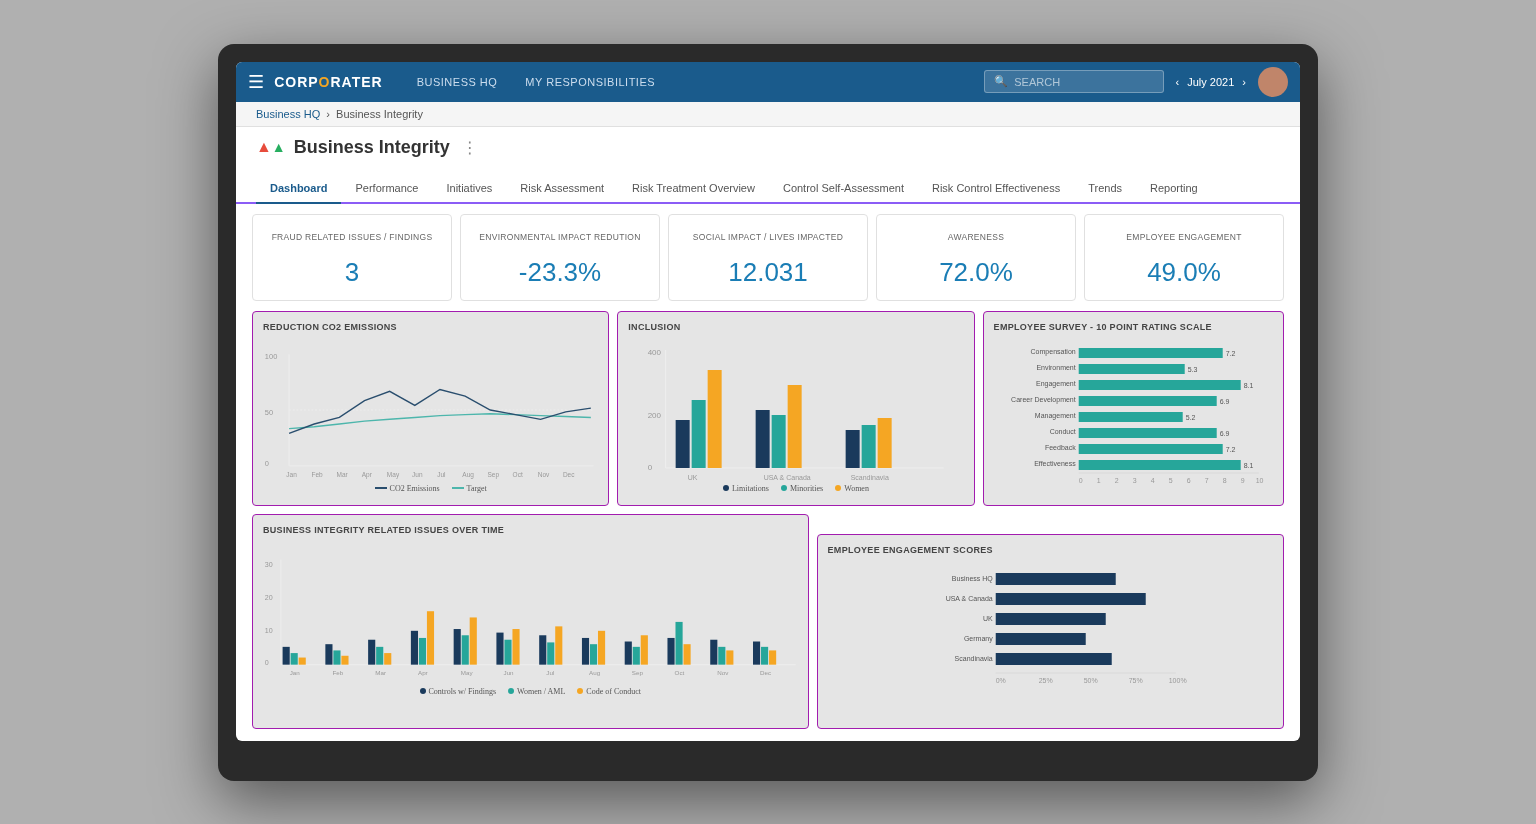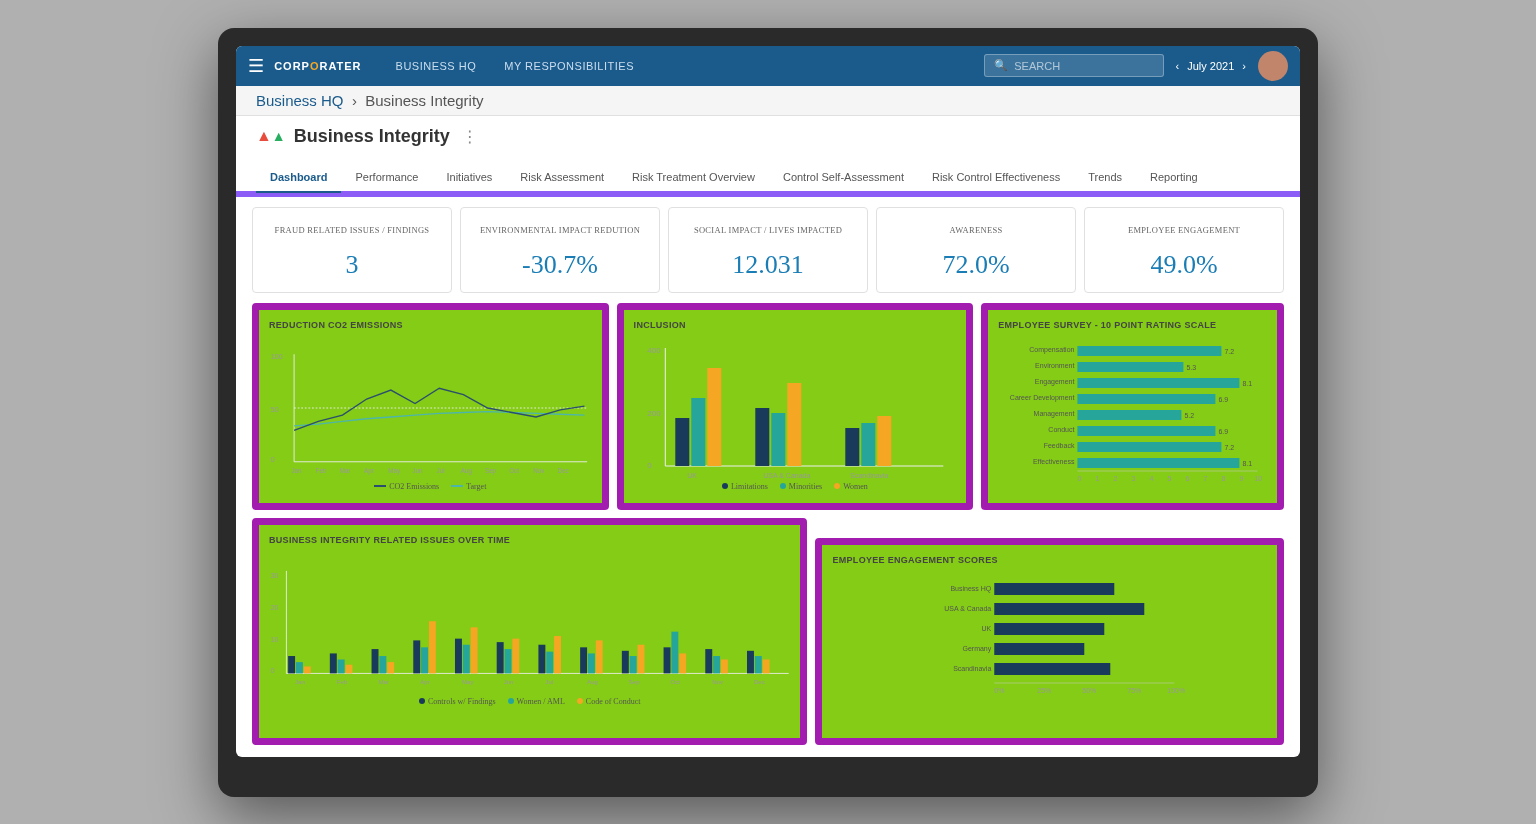--- a/index.html
+++ b/index.html
@@ -36,21 +36,21 @@
       height: 40px;
     }
     .hamburger {
       color: #fff;
       font-size: 18px;
       margin-right: 10px;
       cursor: pointer;
     }
     .logo {
       color: #fff;
-      font-size: 11px;
+      font-size: 14px;
       font-weight: bold;
       margin-right: 20px;
       letter-spacing: 1px;
     }
     .logo span { color: #f5a623; }
     .nav-links { display: flex; gap: 0; flex: 1; }
     .nav-link {
       color: #cde;
       font-size: 11px;
       padding: 0 14px;
@@ -96,21 +96,21 @@
       height: 30px;
       border-radius: 50%;
       background: #c0856a;
       overflow: hidden;
     }
 
     
     .breadcrumb {
       padding: 6px 20px;
       background: #f5f5f5;
-      font-size: 15px;
+      font-size: 11px;
       color: #555;
       border-bottom: 1px solid #e0e0e0;
     }
     .breadcrumb a { color: #1a5b8c; text-decoration: none; }
 
     
     .page-header {
       padding: 10px 20px 0 20px;
       display: flex;
       align-items: center;
@@ -125,21 +125,21 @@
       color: #888;
       font-size: 16px;
       margin-left: 4px;
       cursor: pointer;
     }
 
     
     .tabs {
       display: flex;
       padding: 0 20px;
-      border-bottom: 6px solid #8b5cf6;
+      border-bottom: 2px solid #8b5cf6;
       margin-top: 16px;
     }
     .tab {
       font-size: 11px;
       padding: 8px 14px;
       cursor: pointer;
       color: #555;
       border-bottom: 2px solid transparent;
       margin-bottom: -2px;
     }
@@ -155,21 +155,20 @@
       padding: 10px 16px;
       gap: 8px;
     }
     .kpi-card {
       flex: 1;
       border: 1px solid #e0e0e0;
       border-radius: 4px;
       padding: 10px 10px 12px 10px;
       text-align: center;
       background: #fff;
-      font-family: Liberation Serif, serif;
     }
     .kpi-label {
       font-size: 8.5px;
       text-transform: uppercase;
       color: #666;
       letter-spacing: 0.3px;
       margin-bottom: 8px;
       min-height: 24px;
       display: flex;
       align-items: center;
@@ -181,24 +180,24 @@
       font-weight: 300;
     }
 
     
     .charts-row {
       display: flex;
       padding: 0 16px 8px 16px;
       gap: 8px;
     }
     .chart-card {
-      border: 7px solid #a21caf;
+      border: 1px solid #a21caf;
       border-radius: 4px;
       padding: 10px;
-      background: #84cc16;
+      background: #e5e5e5;
     }
     .chart-title {
       font-size: 9px;
       text-transform: uppercase;
       font-weight: 600;
       color: #444;
       margin-bottom: 8px;
       letter-spacing: 0.3px;
     }
 
@@ -292,21 +291,21 @@
       <div class="tab">Reporting</div>
     </div>
 
     <div class="kpi-row">
       <div class="kpi-card">
         <div class="kpi-label">FRAUD RELATED ISSUES / FINDINGS</div>
         <div class="kpi-value">3</div>
       </div>
       <div class="kpi-card">
         <div class="kpi-label">ENVIRONMENTAL IMPACT REDUTION</div>
-        <div class="kpi-value">-30.7%</div>
+        <div class="kpi-value">-23.3%</div>
       </div>
       <div class="kpi-card">
         <div class="kpi-label">SOCIAL IMPACT / LIVES IMPACTED</div>
         <div class="kpi-value">12.031</div>
       </div>
       <div class="kpi-card">
         <div class="kpi-label">AWARENESS</div>
         <div class="kpi-value">72.0%</div>
       </div>
       <div class="kpi-card">

